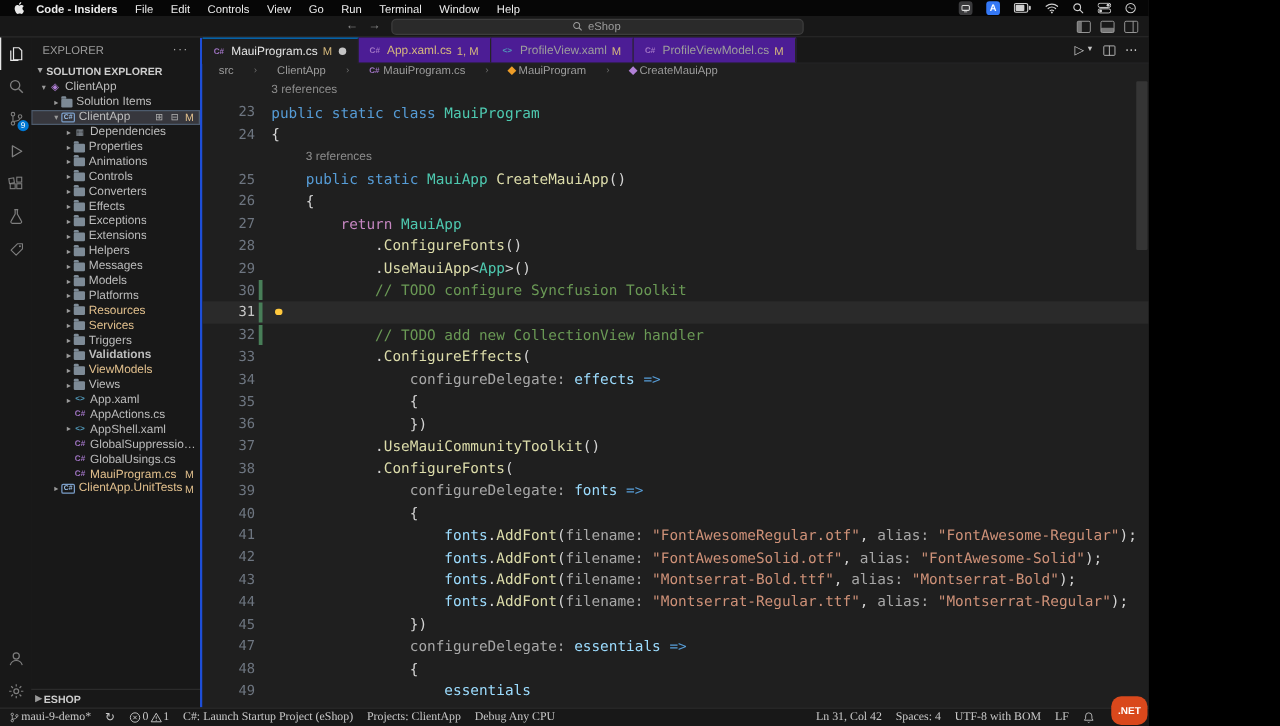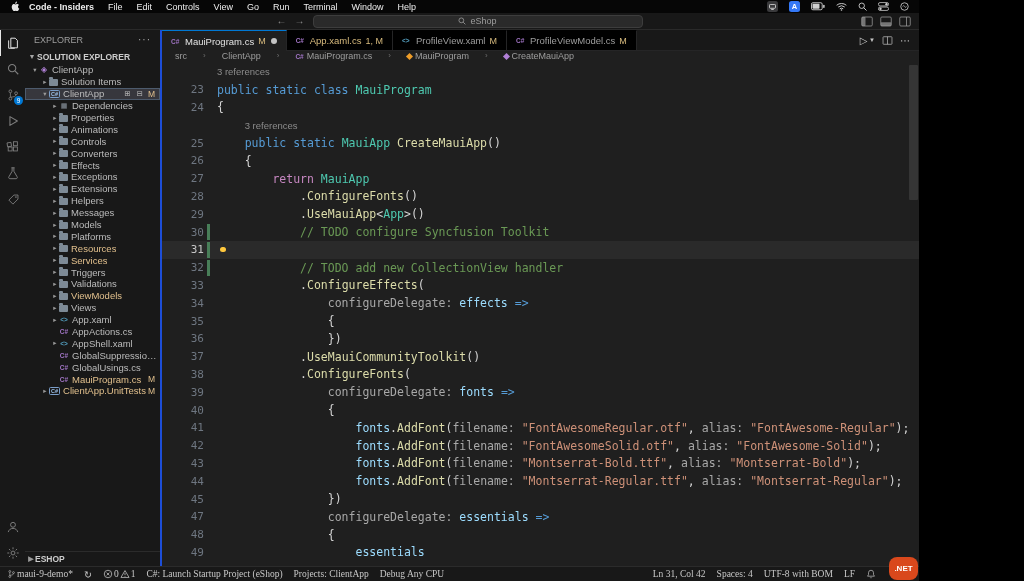--- a/index.html
+++ b/index.html
@@ -60,21 +60,21 @@
   .ic-xaml{color:#519aba;font-size:6.5px;font-weight:700;width:10px;}
   .ic-proj{border:1px solid #7a9ec9;color:#9cc0e8;font-size:5.5px;font-weight:700;border-radius:1.5px;padding:0 1px;height:8px;}
   .ic-sln{color:#b180d7;font-size:8px;width:10px;}
   .ic-deps{color:#8b949e;font-size:7px;width:10px;}
   .sb-bottom{height:15px;border-top:1px solid #2b2b2b;display:flex;align-items:center;font-weight:700;font-size:8.5px;color:#cccccc;flex:none;padding-left:2px;}
   .sb-bottom .chev{font-size:7px;}
 
   
   .editor{flex:1;display:flex;flex-direction:column;background:#1f1f1f;min-width:0;position:relative;}
   .tabbar{height:21px;background:#181818;display:flex;align-items:stretch;border-bottom:1px solid #252526;flex:none;}
-  .tab{display:flex;align-items:center;gap:4px;padding:0 9px;font-size:9.5px;color:#9d9d9d;background:#000000;
+  .tab{display:flex;align-items:center;gap:4px;padding:0 9px;font-size:9.5px;color:#9d9d9d;background:#4c1d95;
        border-right:1px solid #252526;border-top:1px solid transparent;white-space:nowrap;}
   .tab.active{background:#1f1f1f;color:#e4e4e4;border-top-color:#0078d4;margin-bottom:-1px;}
   .tab .fic{flex:none;display:inline-flex;font-weight:700;}
   .tab .tab-badge{color:#d7ba7d;font-size:9px;}
   .tab .warn{color:#d7ba7d;}
   .tab .dirty{width:6px;height:6px;border-radius:50%;background:#c4c4c4;flex:none;margin-left:1px;}
   .tab-actions{margin-left:auto;display:flex;align-items:center;gap:7px;padding:0 9px;color:#c5c5c5;font-size:10px;}
   .breadcrumbs{height:12px;display:flex;align-items:flex-start;font-size:9px;color:#9d9d9d;padding-left:13px;gap:16px;flex:none;white-space:nowrap;}
   .bc-sep{color:#6e6e6e;font-size:8px;}
   .bc-item{display:flex;align-items:center;gap:3px;}
@@ -358,21 +358,21 @@
           <div class="trow" style="padding-left: 26px;">
             <span class="chev">▸</span>
             <span class="ic ic-folder"></span>
             <span class="tlabel mod">Services</span>
           </div>
           <div class="trow" style="padding-left: 26px;">
             <span class="chev">▸</span>
             <span class="ic ic-folder"></span>
             <span class="tlabel">Triggers</span>
           </div>
-          <div class="trow" style="padding-left: 26px;">
+          <div class="trow" style="padding-left: 26px; font-weight: bold;">
             <span class="chev">▸</span>
             <span class="ic ic-folder"></span>
             <span class="tlabel">Validations</span>
           </div>
           <div class="trow" style="padding-left: 26px;">
             <span class="chev">▸</span>
             <span class="ic ic-folder"></span>
             <span class="tlabel mod">ViewModels</span>
           </div>
           <div class="trow" style="padding-left: 26px;">

